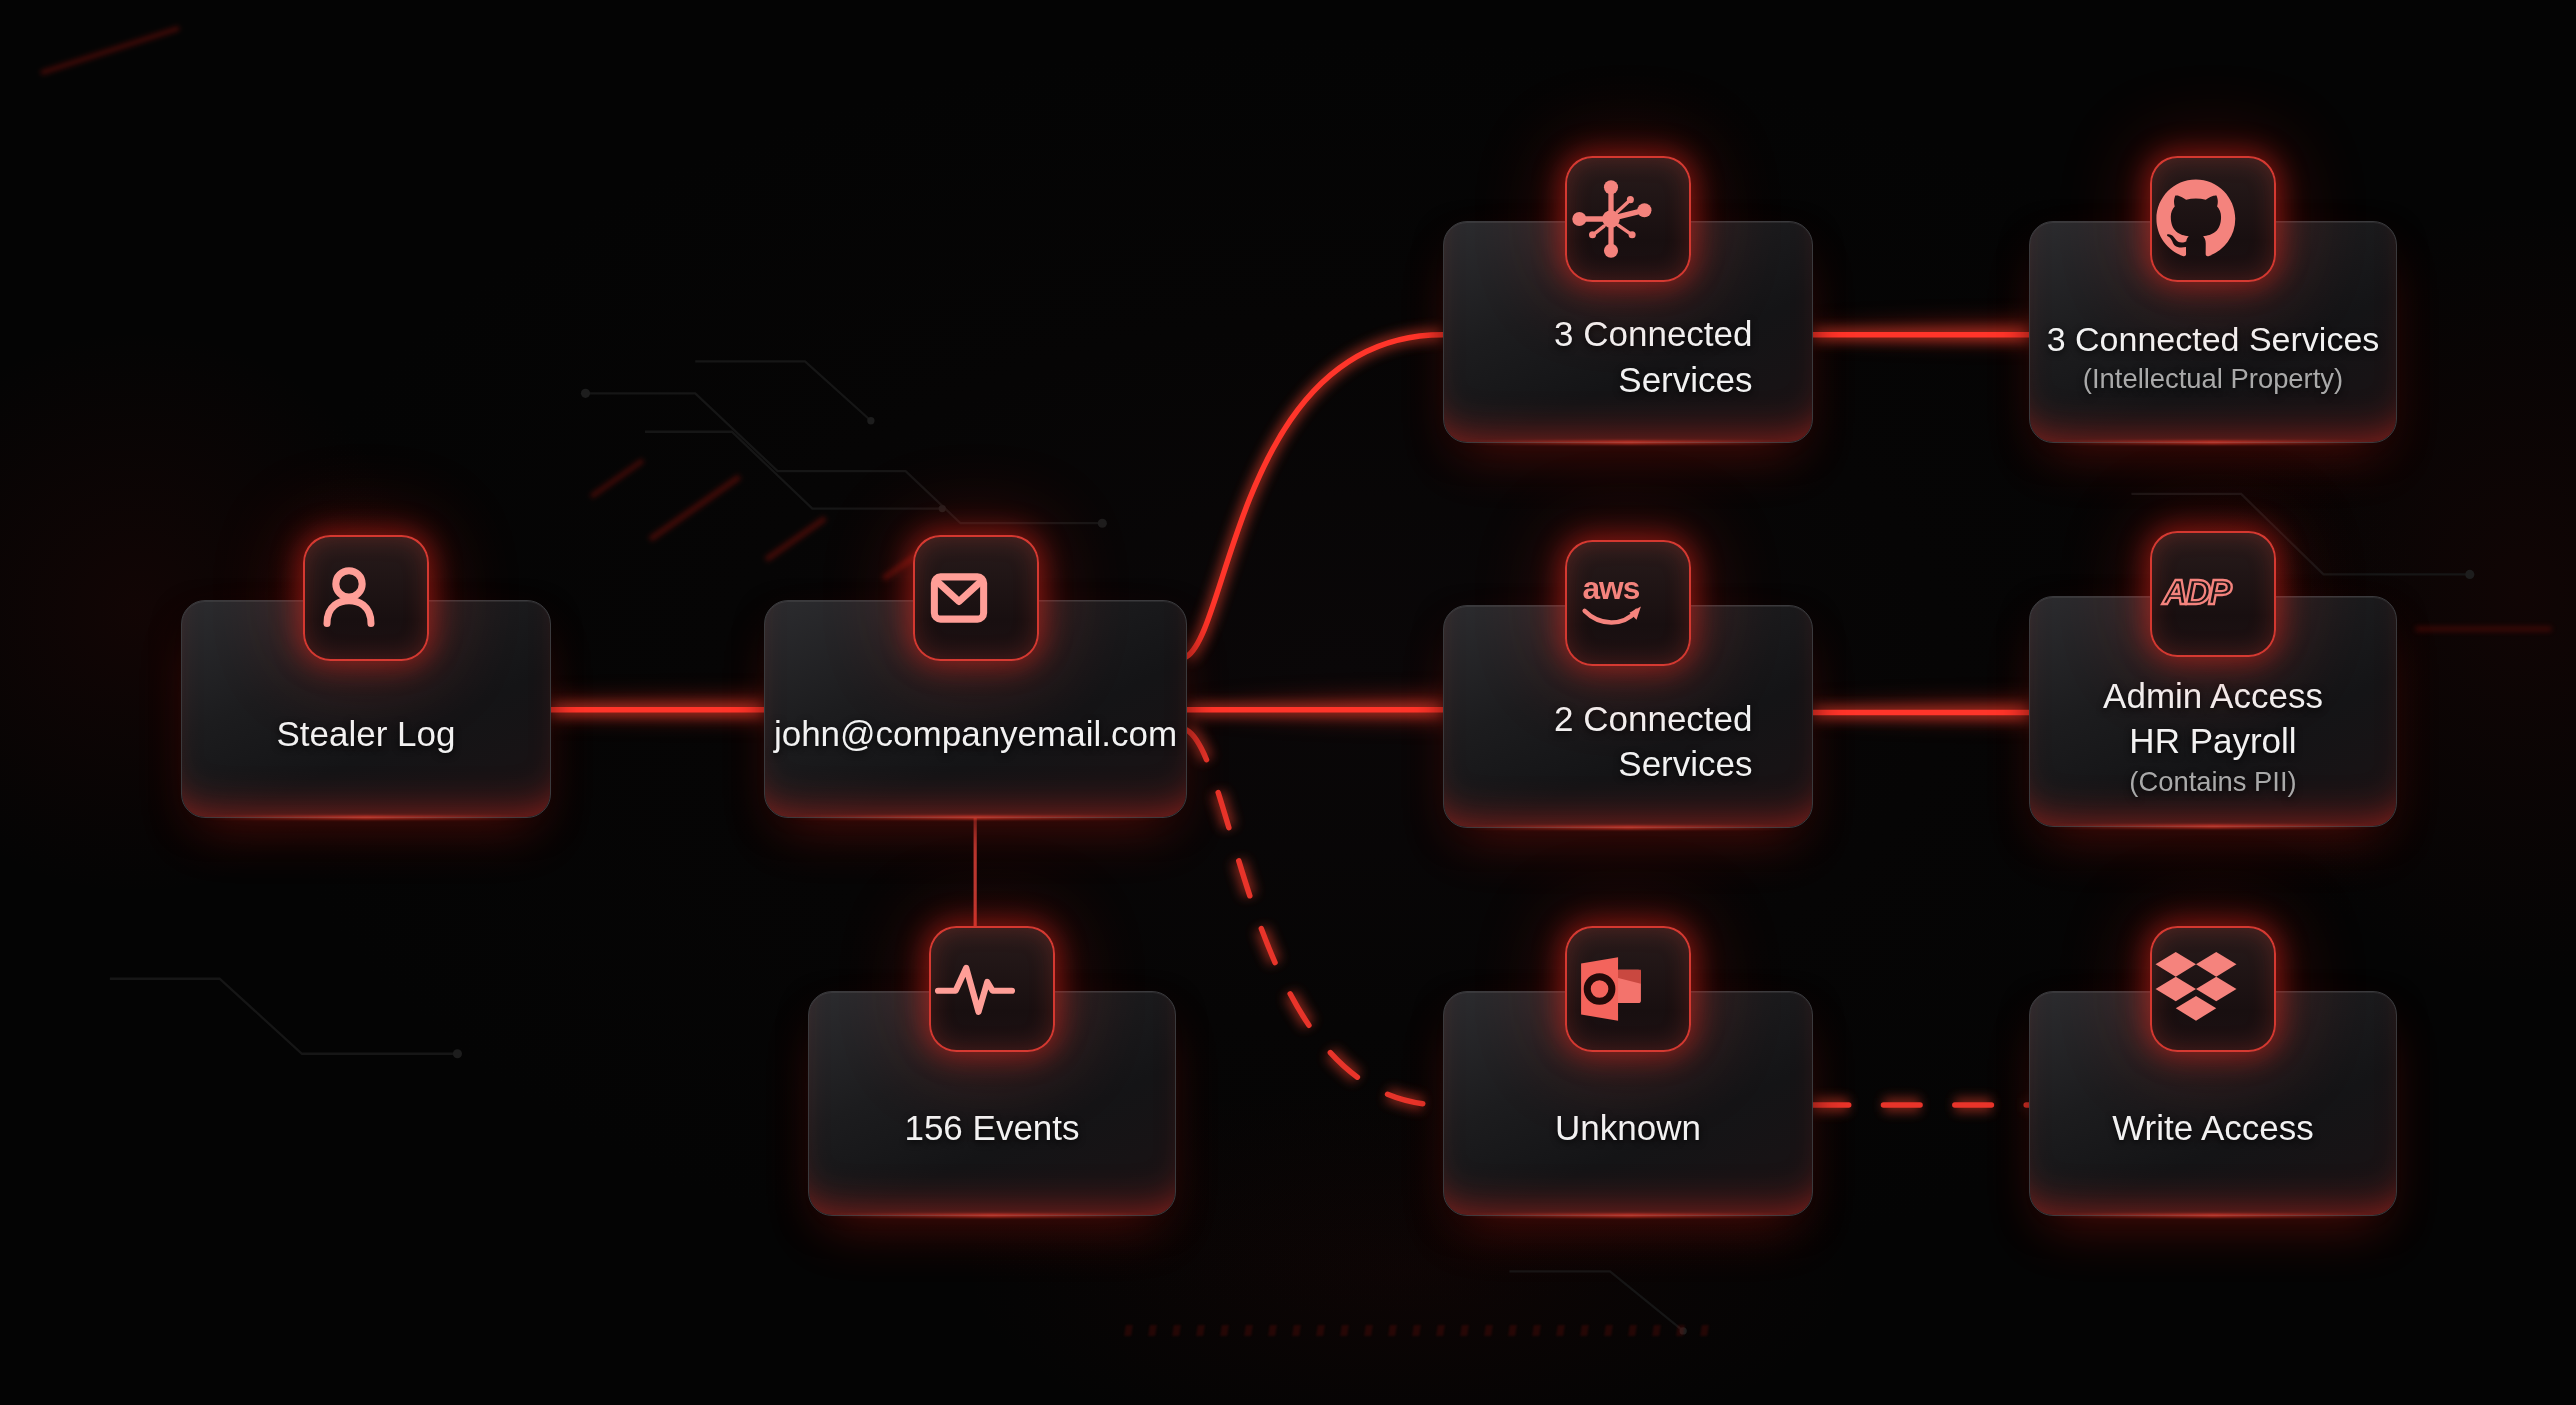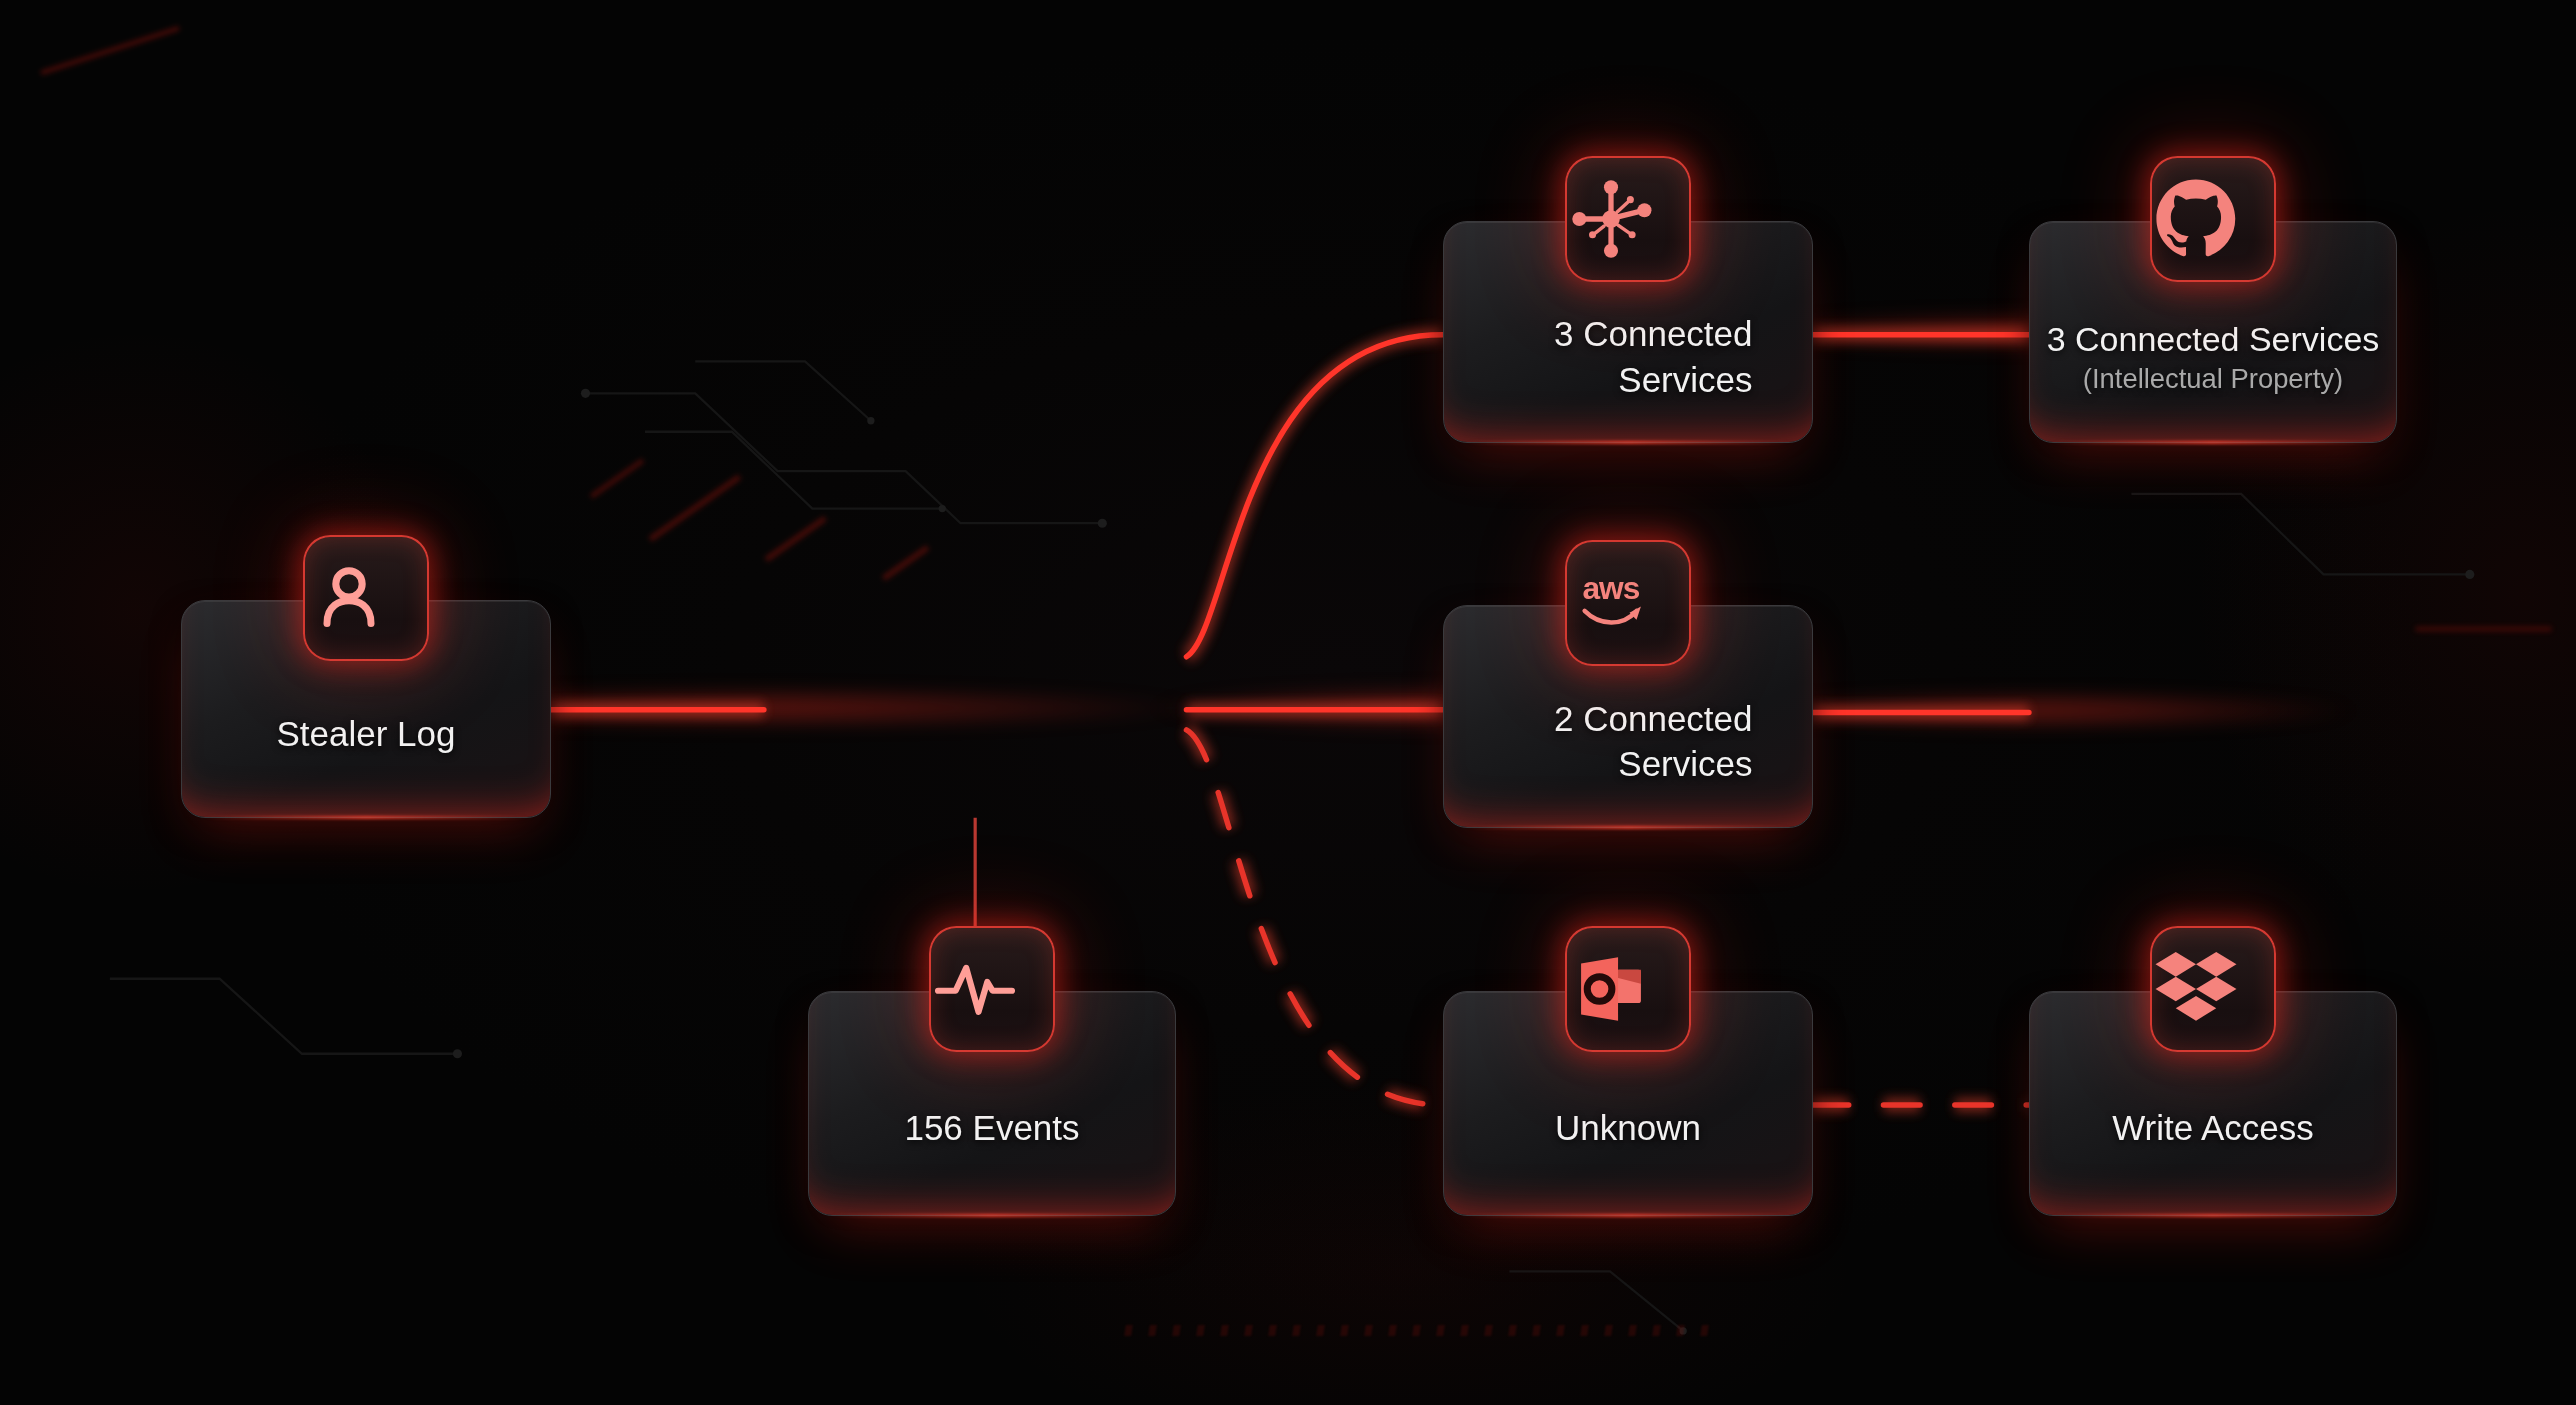--- a/index.html
+++ b/index.html
@@ -125,20 +125,29 @@
   <div class="card" style="left:181px;top:600px;width:370px;height:218px;">
     <div class="badge">
       <svg viewBox="0 0 100 100" fill="none" stroke="#ff9e97" stroke-width="8" stroke-linecap="round">
         <circle cx="50" cy="34" r="15"></circle>
         <path d="M25 79 C25 58 40 53 50 53 C60 53 75 58 75 79"></path>
       </svg>
     </div>
     <div class="label">Stealer Log</div>
   </div>
 
+  <div class="card" style="left:764px;top:600px;width:423px;height:218px;">
+    <div class="badge">
+      <svg viewBox="0 0 100 100" fill="none" stroke="#ff9e97" stroke-width="8" stroke-linejoin="round" stroke-linecap="round">
+        <rect x="22" y="26" width="56" height="48" rx="7"></rect>
+        <path d="M26 32 L50 54 L74 32"></path>
+      </svg>
+    </div>
+    <div class="label">john@companyemail.com</div>
+  </div>
 
   <div class="card" style="left:808px;top:991px;width:368px;height:225px;">
     <div class="badge">
       <svg viewBox="0 0 100 100" fill="none" stroke="#ff9e97" stroke-width="7" stroke-linecap="round" stroke-linejoin="round">
         <path d="M8 52 H28 L40 26 L54 76 L64 42 L70 52 H92"></path>
       </svg>
     </div>
     <div class="label">156 Events</div>
   </div>
 
@@ -185,20 +194,30 @@
     <div class="badge">
       <svg viewBox="0 0 100 100">
         <text x="50" y="46" text-anchor="middle" font-family="Liberation Sans, sans-serif" font-size="36" font-weight="700" letter-spacing="-1" fill="#f4837d">aws</text>
         <path d="M20 59 C38 77 64 76 79 59" stroke="#f4837d" stroke-width="5" fill="none" stroke-linecap="round"></path>
         <polygon points="84,54 71,61 79,69" fill="#f4837d"></polygon>
       </svg>
     </div>
     <div class="label wrap2">2 Connected Services</div>
   </div>
 
+  <div class="card" style="left:2029px;top:596px;width:368px;height:231px;">
+    <div class="badge">
+      <svg viewBox="0 0 100 100">
+        <text x="50" y="61" text-anchor="middle" font-family="Liberation Sans, sans-serif" font-size="40" font-weight="800" font-style="italic" letter-spacing="-3" fill="none" stroke="#f4837d" stroke-width="2.6">ADP</text>
+      </svg>
+    </div>
+    <div class="label">Admin Access</div>
+    <div class="label">HR Payroll</div>
+    <div class="sublabel">(Contains PII)</div>
+  </div>
 
   <div class="card" style="left:1443px;top:991px;width:370px;height:225px;">
     <div class="badge">
       <svg viewBox="0 0 100 100">
         <rect x="56" y="28" width="28" height="38" rx="3" fill="#f3736c"></rect>
         <path d="M56 28 L84 28 L84 44 L56 37 Z" fill="#c94840"></path>
         <path d="M16 21 L58 14 V86 L16 79 Z" fill="#f3645c"></path>
         <circle cx="37" cy="50" r="14" fill="none" stroke="#230a09" stroke-width="8"></circle>
       </svg>
     </div>

